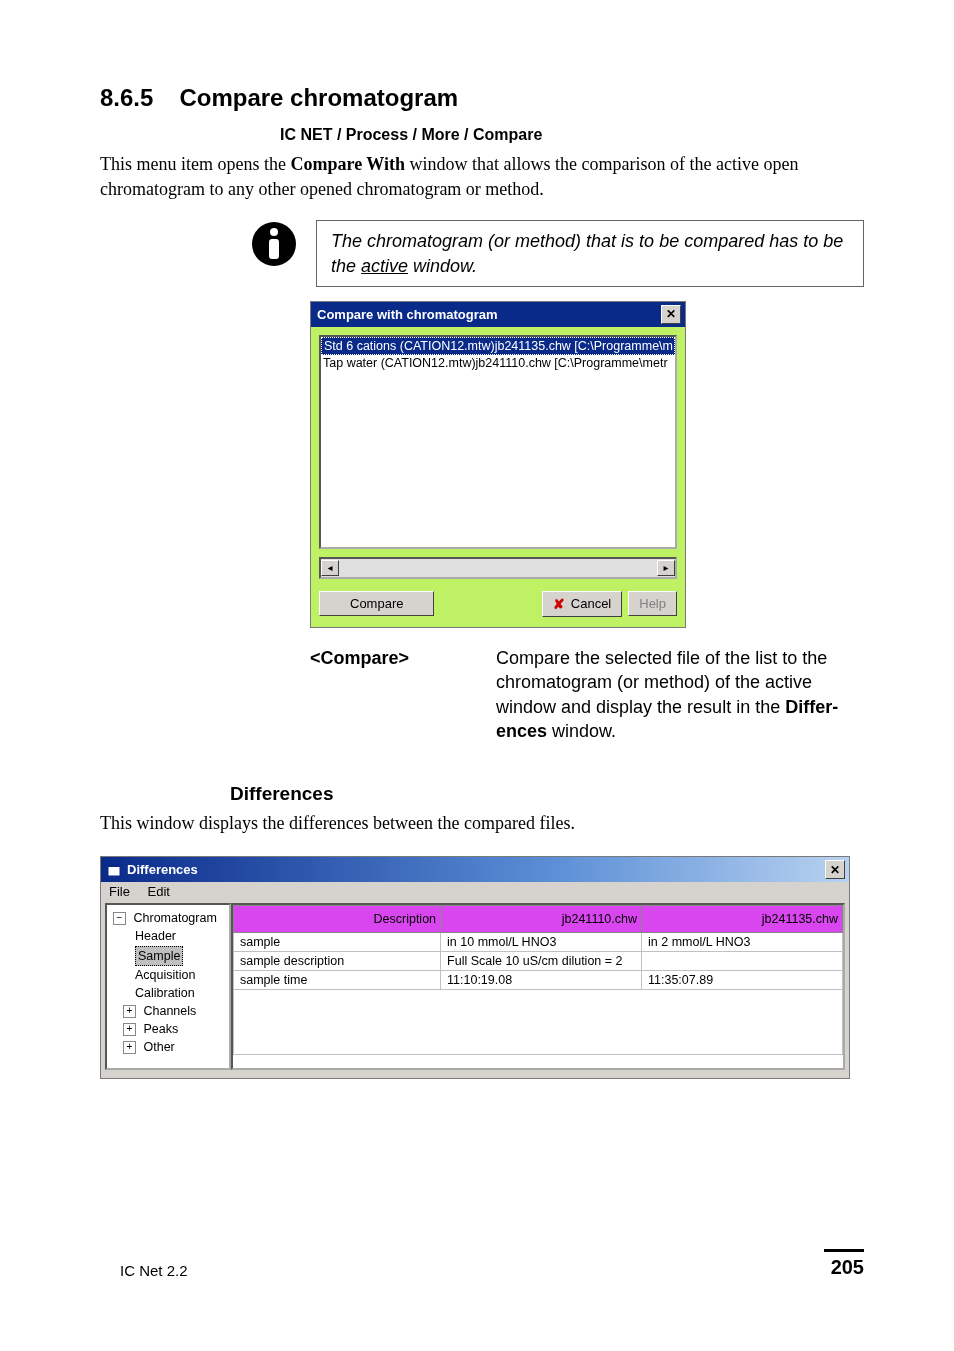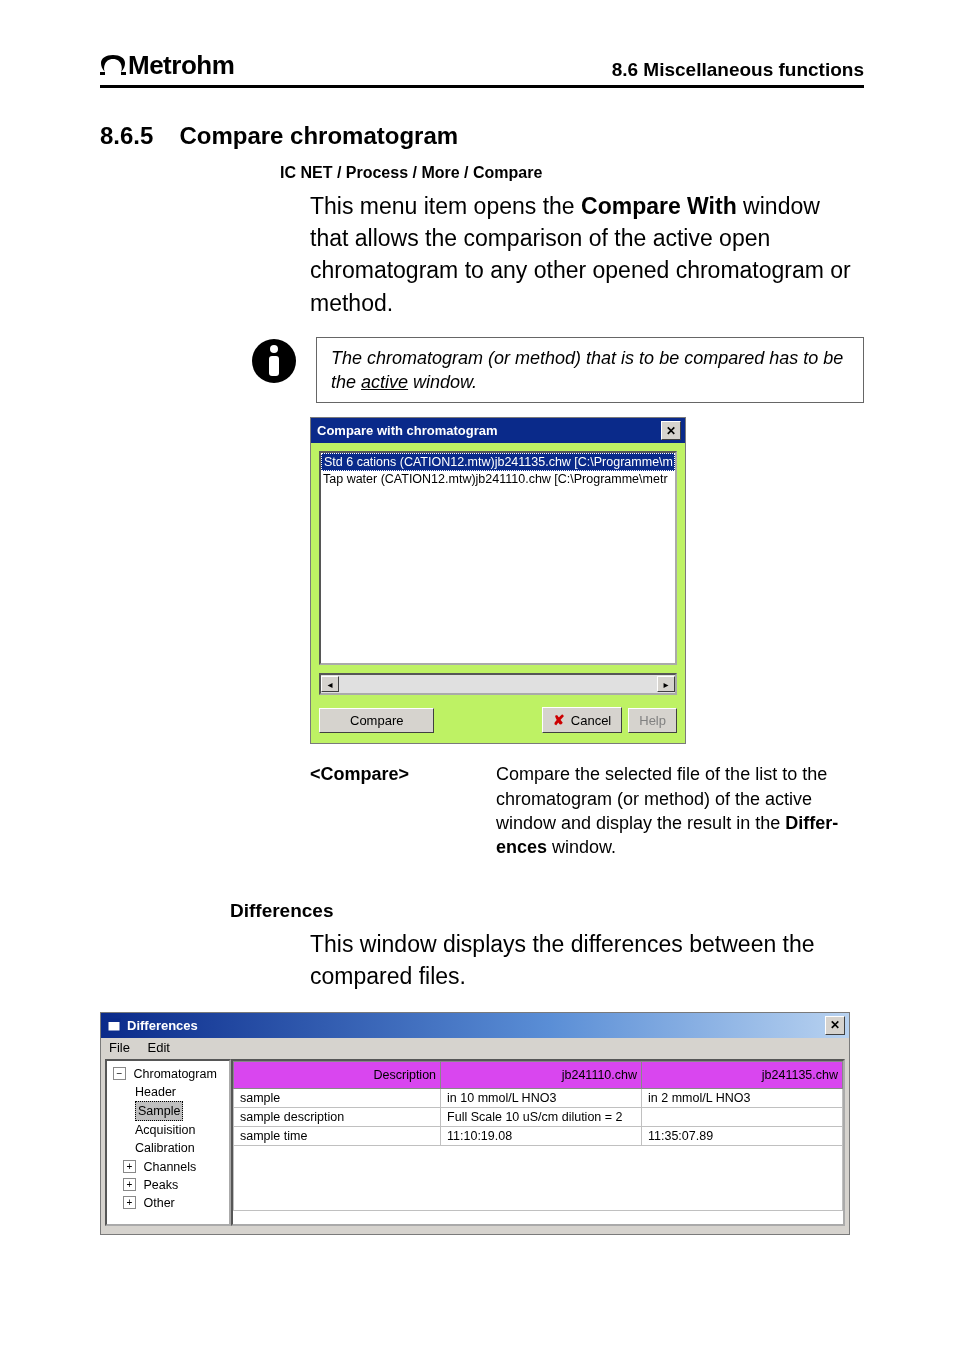--- a/index.html
+++ b/index.html
@@ -43,23 +43,23 @@
     margin-bottom: 14px;
   }
   .menupath {
     font-weight: 700;
     font-size: 16px;
     margin-bottom: 8px;
   }
   .u-first::first-letter { text-decoration: underline; }
   .u { text-decoration: underline; }
   .body-text {
-    font-size: 23px;
+    font-size: 18px;
     line-height: 1.4;
-    margin-left: 210px;
+    font-family: Liberation Serif, serif;
   }
   .note-row {
     display: flex;
     align-items: flex-start;
     gap: 18px;
     margin: 18px 0 14px 150px;
   }
   .note-box {
     border: 1px solid #666;
     padding: 8px 14px;
@@ -257,29 +257,20 @@
     padding-top: 4px;
     width: 40px;
     text-align: right;
   }
   .footer .prod { font-size: 15px; }
 </style>
 </head>
 <body>
 
 <div class="page">
-  <div class="top-row">
-    <div class="brand">
-      <svg width="26" height="22" viewBox="0 0 26 22">
-        <path d="M5 20 H0 V17 H5 C2 14 1 11 1 8 C1 3 6 0 13 0 C20 0 25 3 25 8 C25 11 24 14 21 17 H26 V20 H21 L21 17 C23 14 22 4 13 4 C4 4 3 14 5 17 Z" fill="#000"></path>
-      </svg>
-      <span>Metrohm</span>
-    </div>
-    <div class="section-title">8.6  Miscellaneous functions</div>
-  </div>
 
   <div class="h865">
     <span>8.6.5</span>
     <span>Compare chromatogram</span>
   </div>
 
   <div style="margin-left:180px">
     <div class="menupath">
       <span>IC NET / </span><span class="u-first">Process</span><span> / </span><span class="u-first">More</span><span> / </span><span class="u-first">Compare</span>
     </div>

